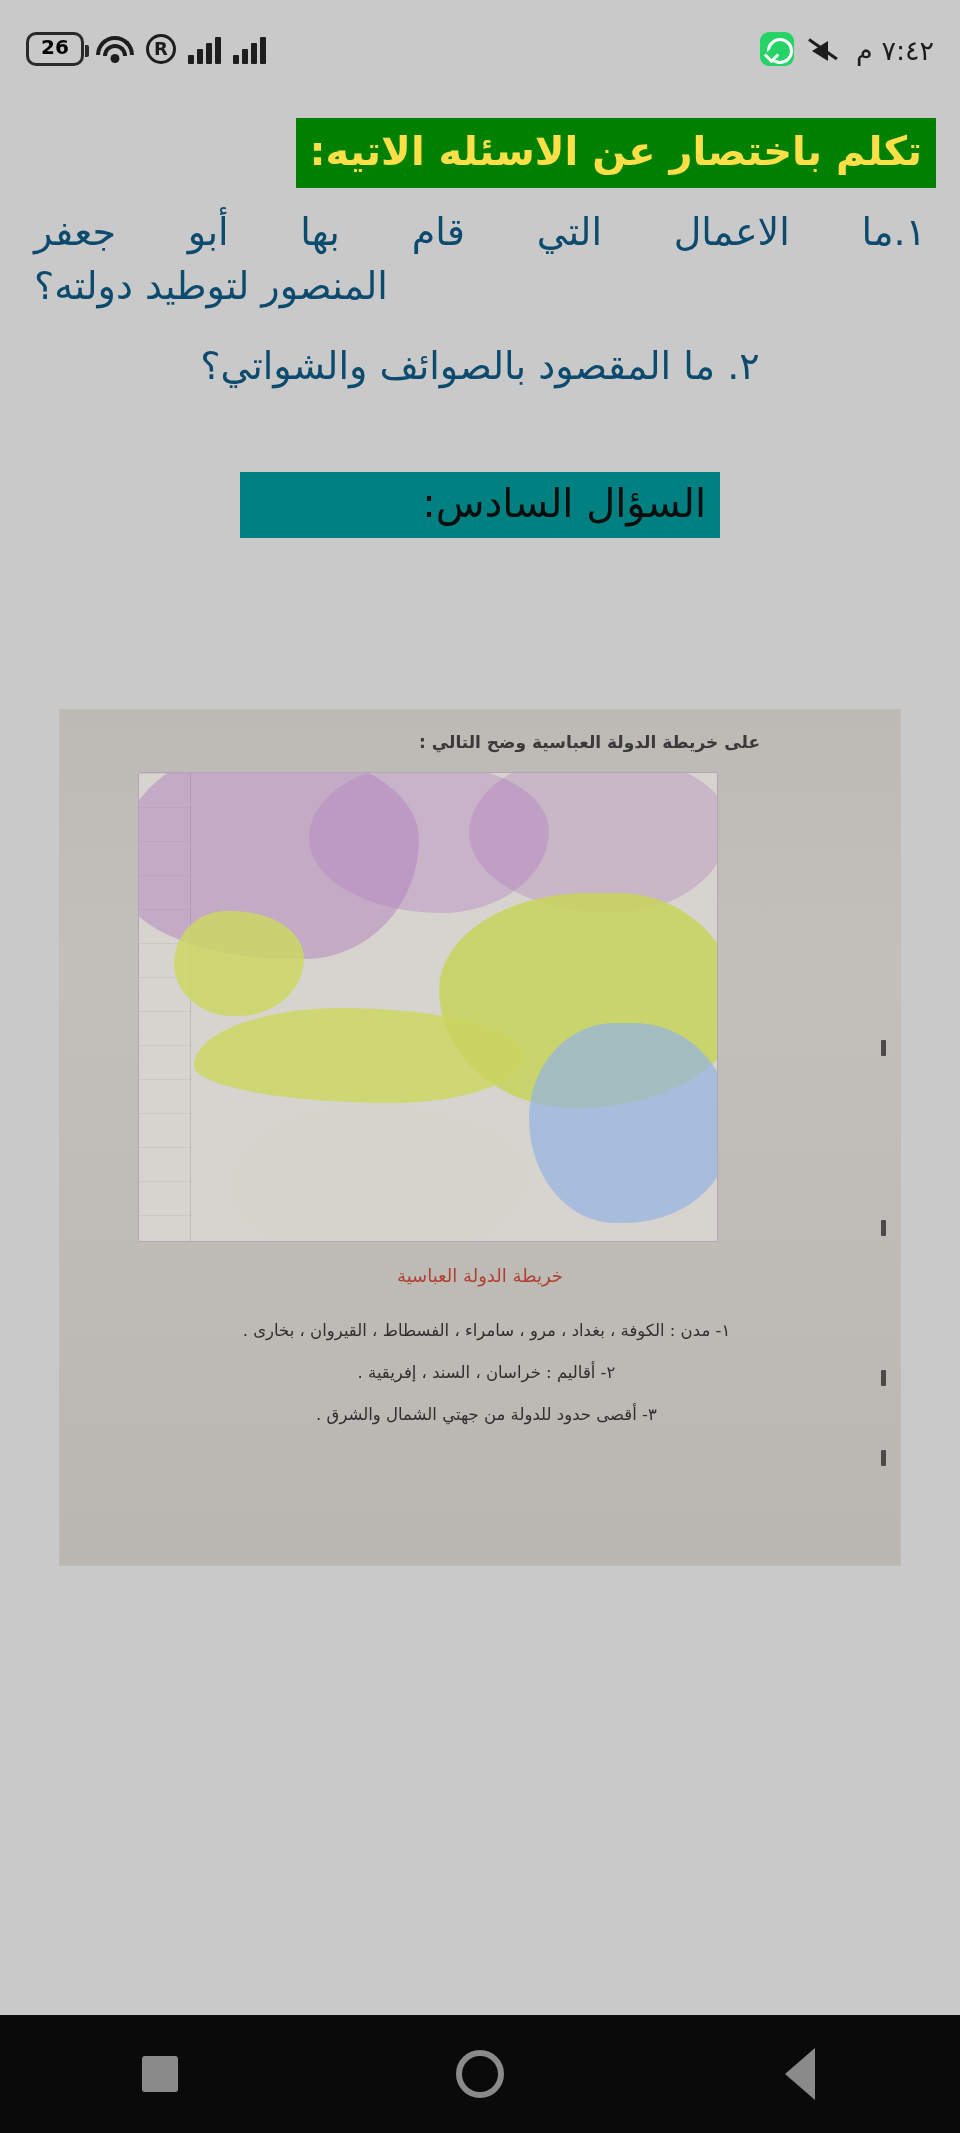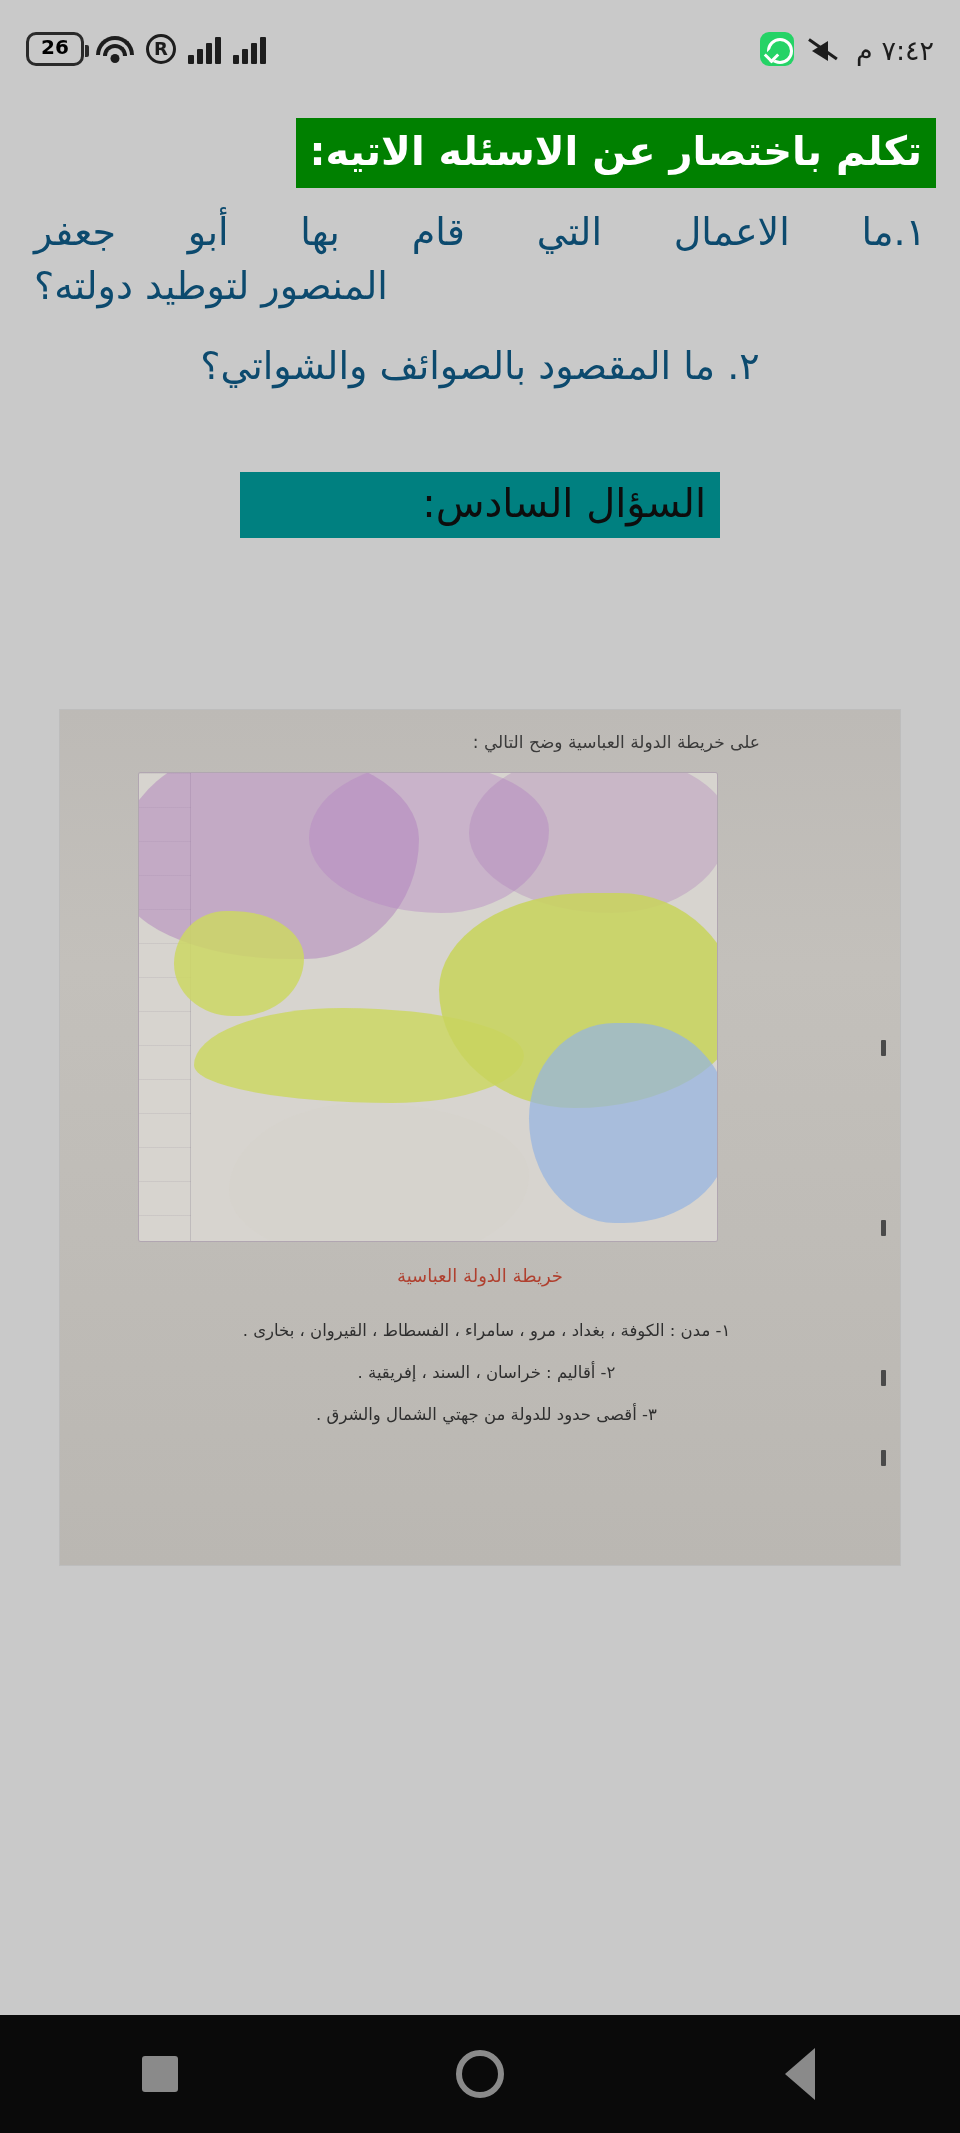--- a/index.html
+++ b/index.html
@@ -166,21 +166,21 @@
     flex: 1 1 auto;
     background: #c9c9c9;
     padding: 0 24px;
     overflow: hidden;
     direction: rtl;
   }
 
   .heading-green {
     display: block;
     background: #008000;
-    color: #ffffff;
+    color: #fde047;
     font-size: 40px;
     font-weight: 700;
     line-height: 1.45;
     padding: 4px 14px 8px 14px;
     width: fit-content;
     margin: 20px 0 0 auto;
     margin-right: 0;
     max-width: 100%;
   }
   .q-block { margin-top: 18px; }
@@ -232,20 +232,21 @@
     position: absolute;
     inset: 0;
     background: linear-gradient(180deg, #bdbab6 0%, #c3c0bb 30%, #bab7b2 100%);
   }
   .scan-title {
     position: absolute;
     top: 22px;
     right: 140px;
     font-size: 17px;
     color: #3a3a3a;
+    font-weight: bold;
   }
   .map-box {
     position: absolute;
     left: 78px;
     top: 62px;
     width: 580px;
     height: 470px;
     background: #cfccc7;
     border: 1px solid rgba(140,120,150,0.45);
     border-radius: 3px;

